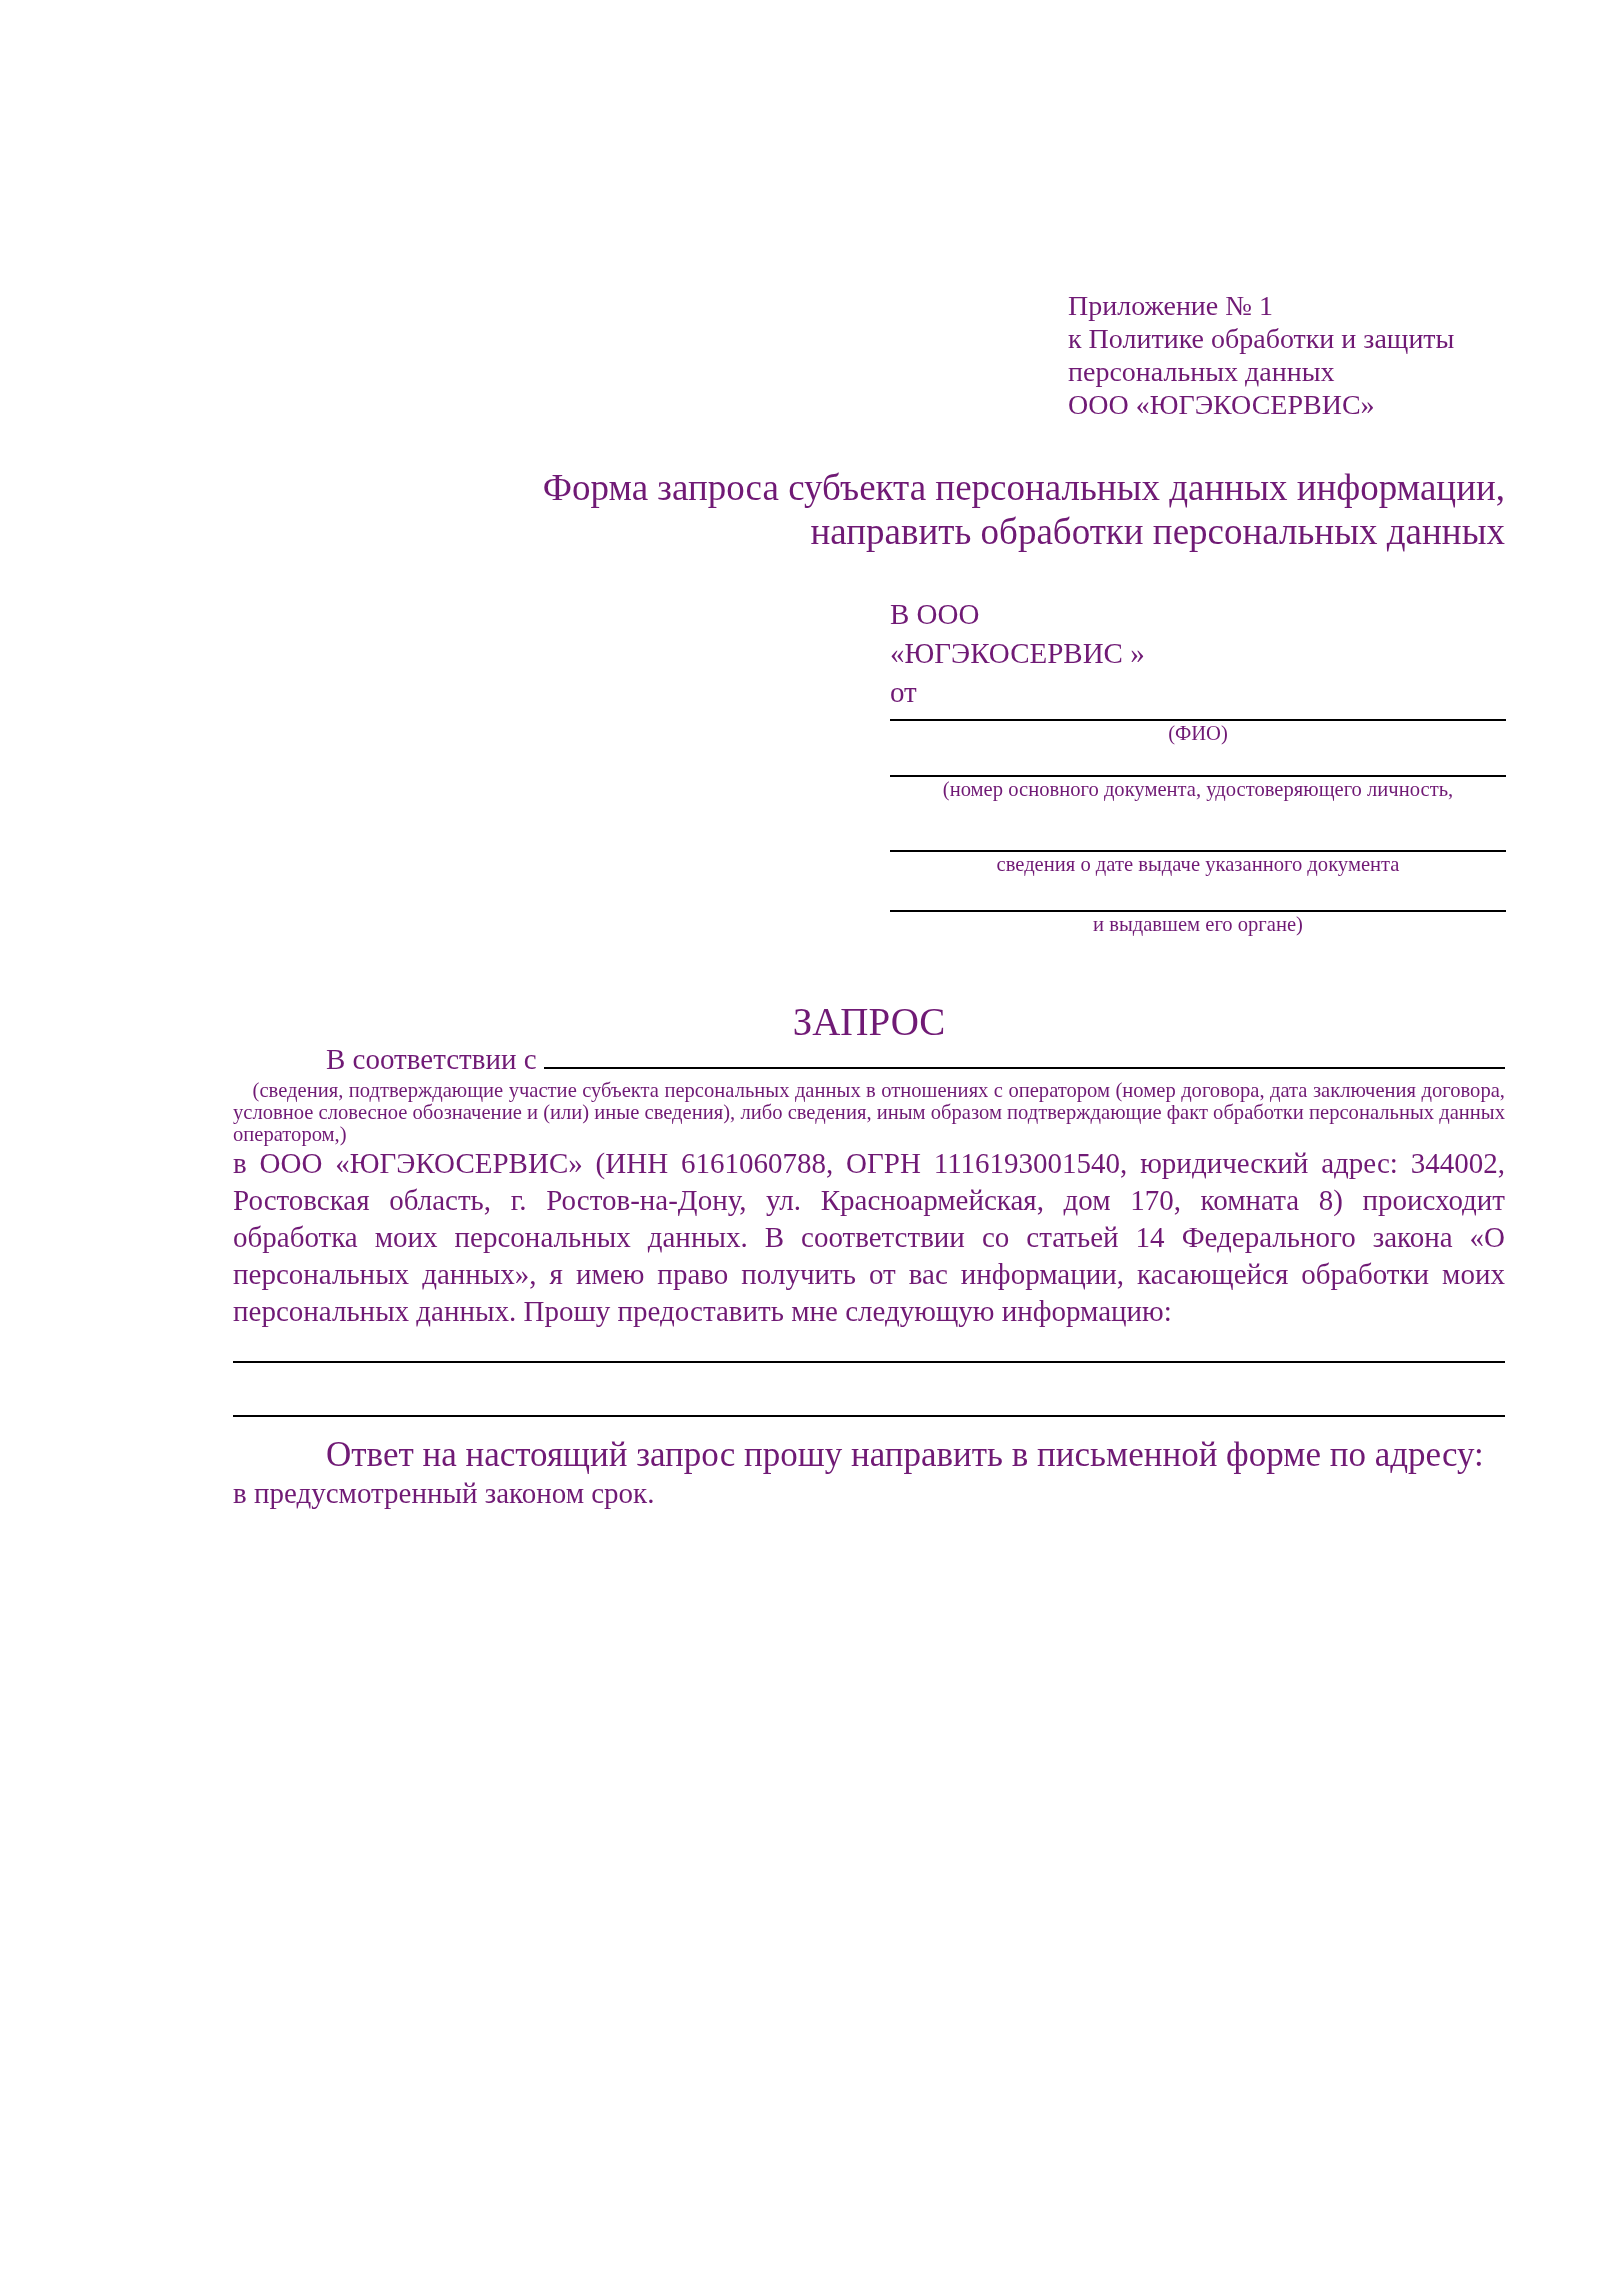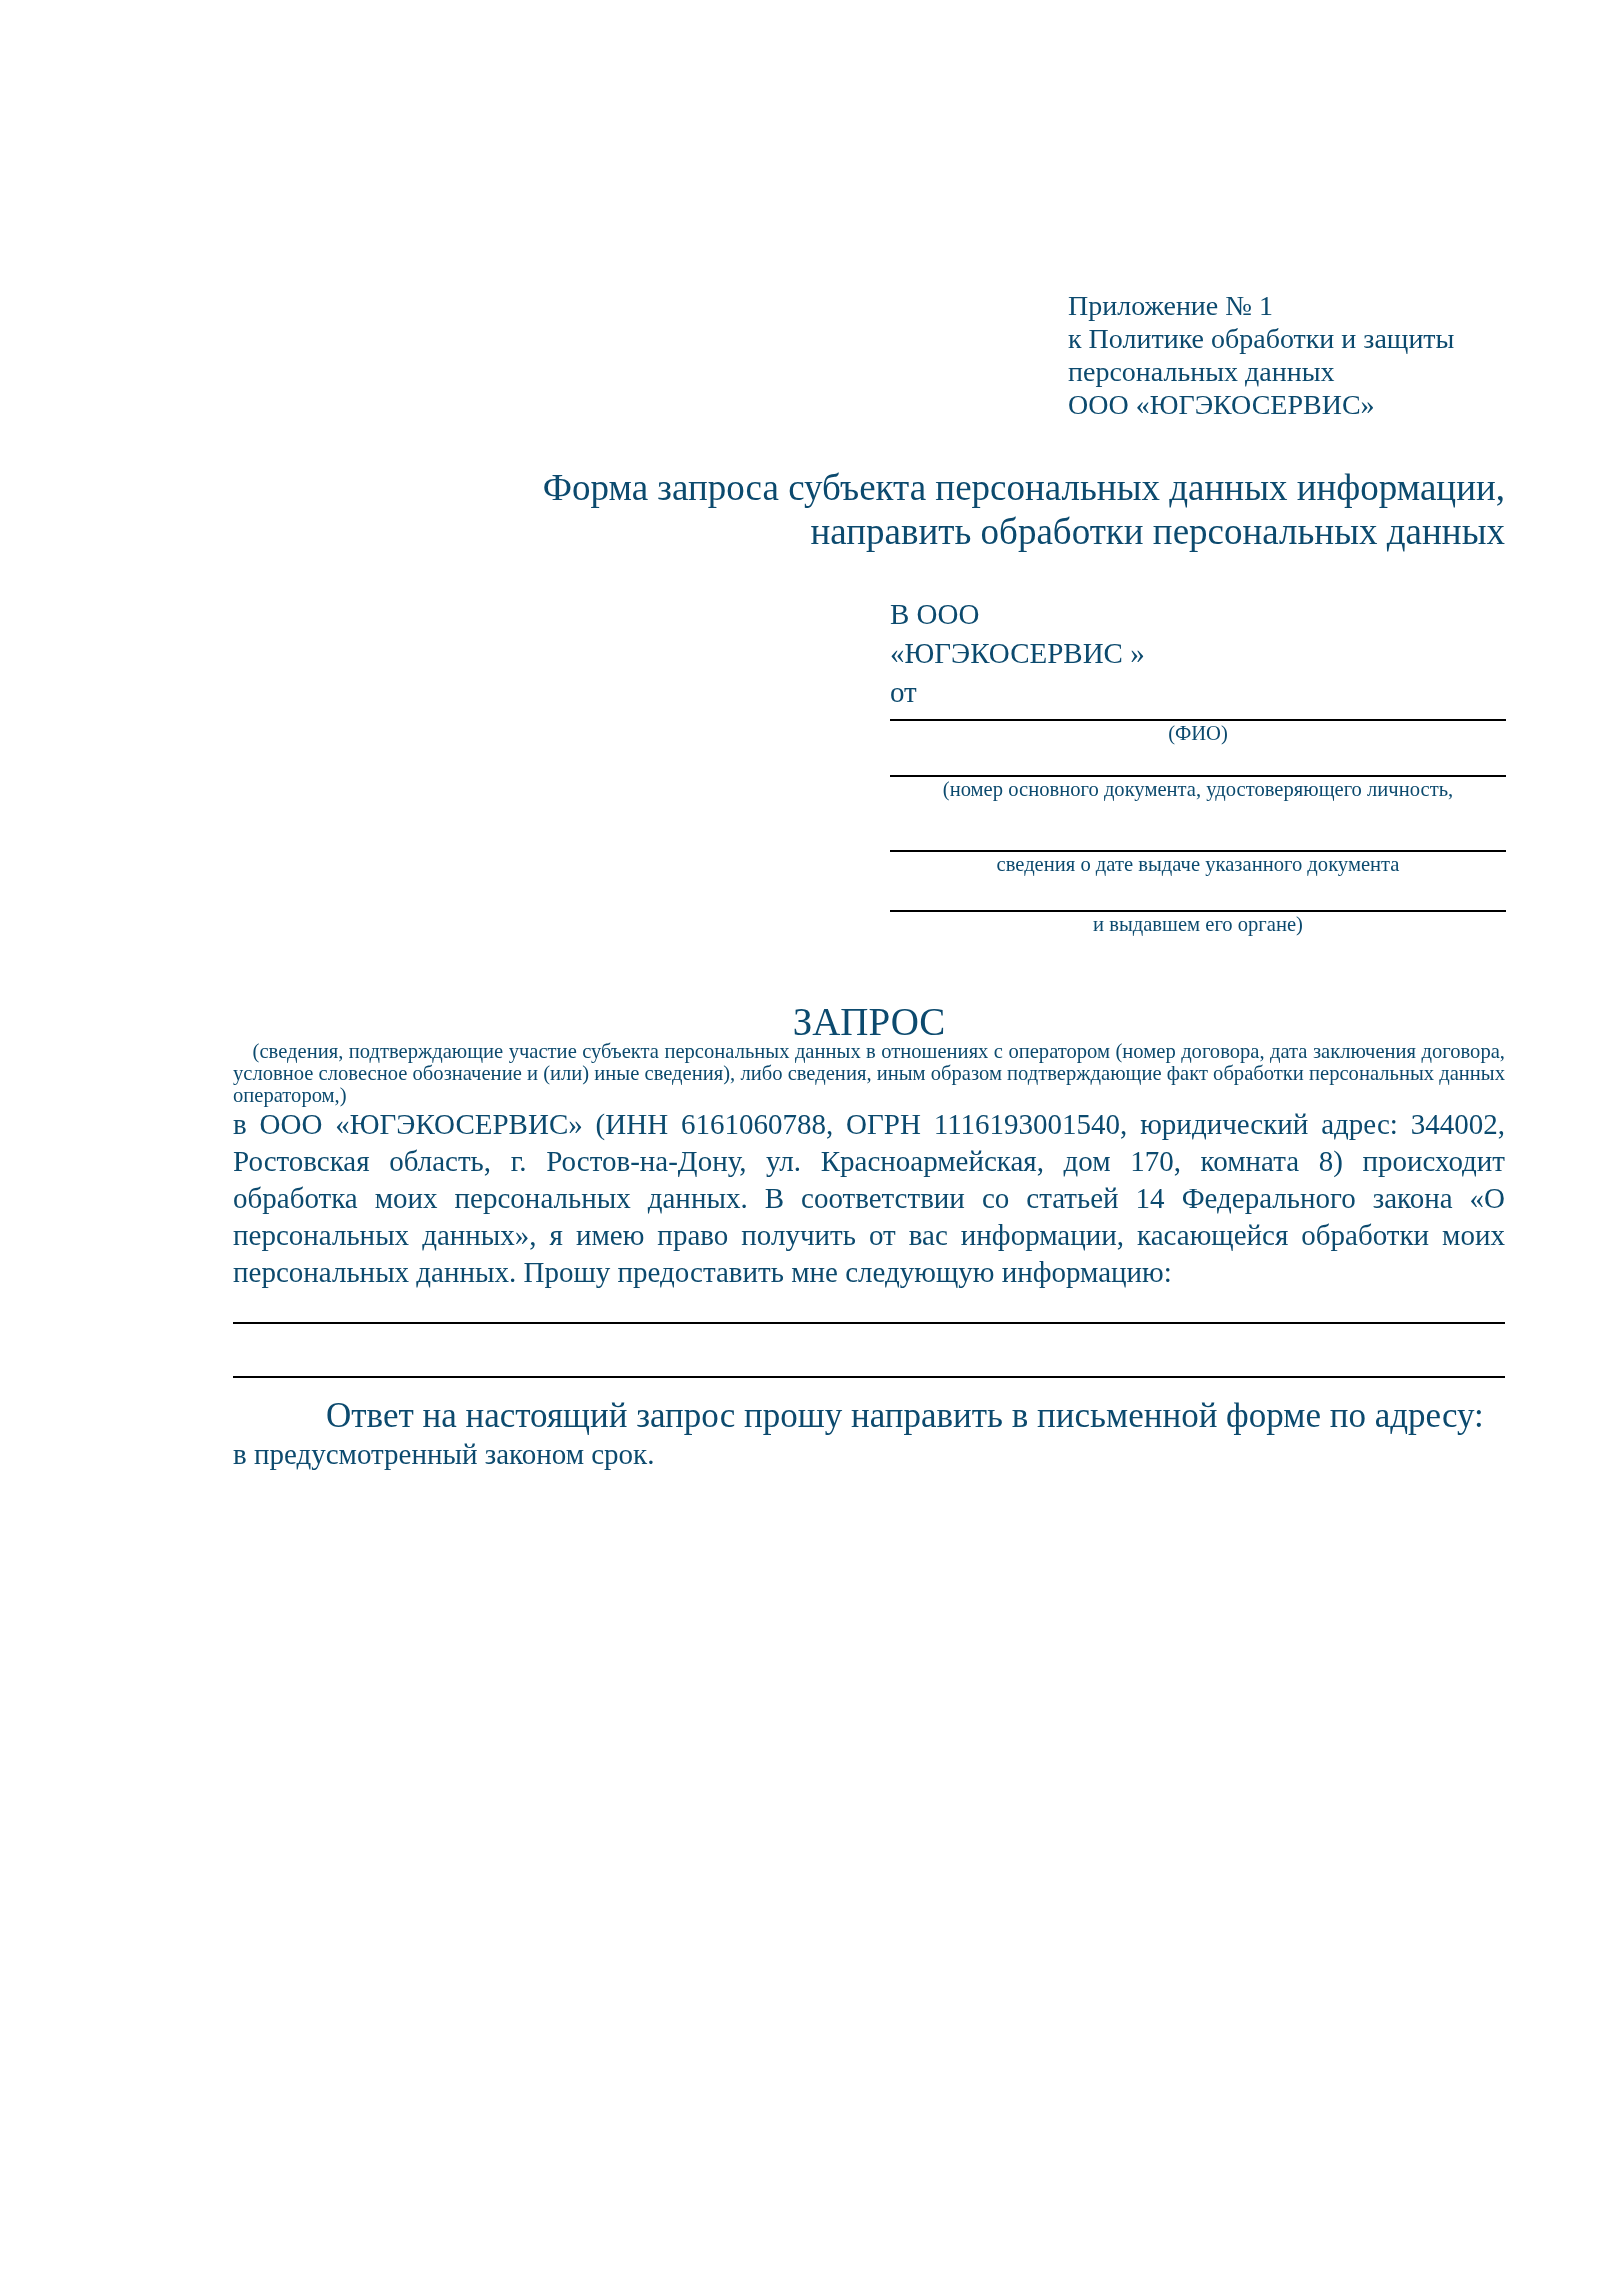--- a/index.html
+++ b/index.html
@@ -1,21 +1,21 @@
 <!DOCTYPE html>
 <html lang="ru"><head>
 <meta charset="utf-8">
 <style>
   html,body{margin:0;padding:0;background:#888;}
   .page{
     position:relative;
     width:1621px;height:2293px;
     margin:0 auto;
     background:#ffffff;
-    color:#0c4a6e;
+    color:#701a75;
     font-family:"Liberation Serif", serif;
     box-sizing:border-box;
     padding:289px 116px 0 233px;
     overflow:hidden;
   }
   
   .appendix{
     width:441px;
     margin-left:835px;
     font-size:28px;
@@ -162,20 +162,24 @@
     </div>
 
     <div class="field">
       <div class="blank-line bl-4"></div>
       <div class="caption">и выдавшем его органе)</div>
     </div>
   </div>
 
   <div class="zapros">ЗАПРОС</div>
 
+  <div class="intro-line">
+    <span class="prefix">В соответствии с </span>
+    <span class="fill-line"></span>
+  </div>
 
   <div class="note">(сведения, подтверждающие участие субъекта персональных данных в отношениях с оператором (номер договора, дата заключения договора, условное словесное обозначение и (или) иные сведения), либо сведения, иным образом подтверждающие факт обработки персональных данных оператором,)</div>
 
   <div class="body-para">в ООО «ЮГЭКОСЕРВИС» (ИНН 6161060788, ОГРН 1116193001540, юридический адрес: 344002, Ростовская область, г. Ростов-на-Дону, ул. Красноармейская, дом 170, комната 8) происходит обработка моих персональных данных. В соответствии со статьей 14 Федерального закона «О персональных данных», я имею право получить от вас информации, касающейся обработки моих персональных данных. Прошу предоставить мне следующую информацию:</div>
 
   <div class="blank-row br-1"></div>
   <div class="blank-row br-2"></div>
 
   <div class="answer-para">Ответ на настоящий запрос прошу направить в письменной форме по адресу:</div>
 

